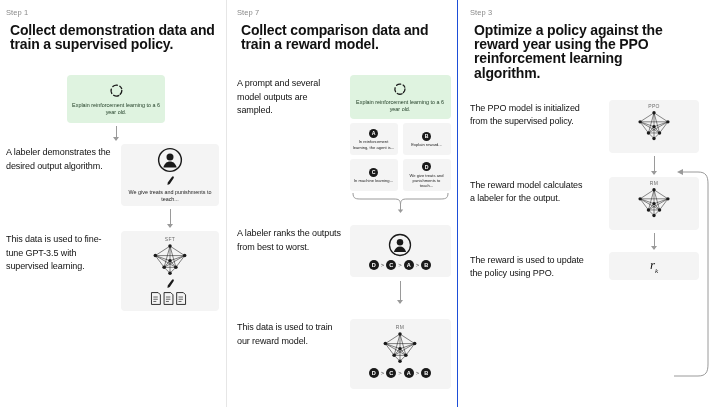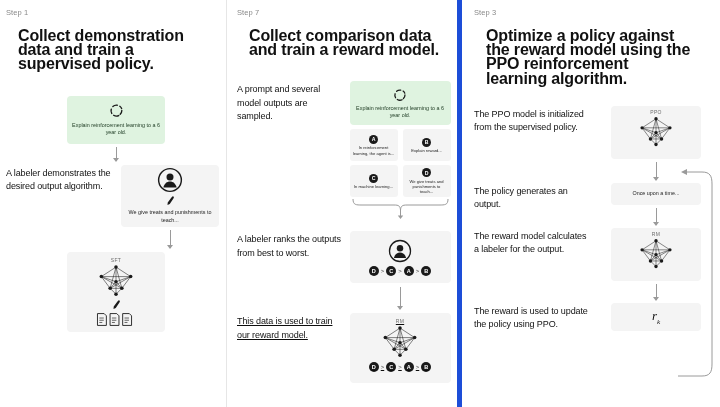--- a/index.html
+++ b/index.html
@@ -16,29 +16,29 @@
     background:#fbfbfb;
   }
   .col{
     position:relative;
     height:407px;
     box-sizing:border-box;
     background:#ffffff;
   }
   .col-1{width:226px;padding:8px 0 0 6px;}
   .col-2{width:231px;padding:8px 0 0 10px;border-left:1px solid #e6e6e6;}
-  .col-3{width:263px;padding:8px 0 0 12px;border-left:5px solid #1d4ed8;}
+  .col-3{width:263px;padding:8px 0 0 12px;border-left:1px solid #1d4ed8;}
 
   .step-label{
     font-size:7.5px;color:#8a8a8a;letter-spacing:.1px;
     margin:0 0 6px 0;
   }
   .step-title{
-    font-size:16px;font-weight:bold;line-height:14.2px;
-    color:#111111;margin:12px;letter-spacing:-.15px;
+    font-size:14px;font-weight:bold;line-height:14.2px;
+    color:#111111;margin:4px;letter-spacing:-.15px;
     max-width:205px;
   }
 
   
   .rows{position:relative;margin-top:14px;}
   .row{display:flex;align-items:flex-start;}
   .cap{
     font-size:9px;line-height:13.4px;color:#121212;
     letter-spacing:-.1px;
     flex:0 0 auto;
@@ -160,20 +160,21 @@
                 <path d="M9.6 1.2c1 .7 1.2 1.9.5 2.9L5 11.5 2 13l.3-3.2 5.2-7.2c.6-.9 1.6-1.1 2.1-1.4z" fill="#1a1a1a"></path>
               </svg>
             </span>
             <div class="card-text" style="margin-top:3px;">We give treats and punishments to teach...</div>
           </div>
           <div class="arrow" style="height:18px;margin-top:3px;"></div>
         </div>
       </div>
 
       <div class="row" style="margin-top:4px;">
+        <div class="cap">This data is used to fine-tune GPT-3.5 with supervised learning.</div>
         <div class="vis">
           <div class="card" style="width:98px;height:80px;justify-content:flex-start;padding-top:5px;">
             <div class="mini-label">SFT</div>
             <span class="ico">
               <svg width="44" height="34" viewBox="0 0 60 46">
                 <g stroke="#2b2b2b" stroke-width=".8" fill="none">
                   <path d="M30 4 L10 17 M30 4 L50 17 M30 4 L30 24 M10 17 L30 24 M50 17 L30 24 M10 17 L22 33 M50 17 L38 33 M30 24 L22 33 M30 24 L38 33 M22 33 L38 33 M10 17 L38 33 M50 17 L22 33 M30 4 L22 33 M30 4 L38 33 M10 17 L50 17 M30 24 L30 41 M22 33 L30 41 M38 33 L30 41"></path>
                 </g>
                 <g fill="#1a1a1a">
                   <circle cx="30" cy="4" r="2.4"></circle>
@@ -281,21 +282,21 @@
               <span class="gt">&gt;</span>
               <span class="badge">A</span>
               <span class="gt">&gt;</span>
               <span class="badge">B</span>
             </div>
           </div>
           <div class="arrow" style="height:22px;margin-top:4px;"></div>
         </div>
       </div>
 
-      <div class="row" style="margin-top:4px;text-decoration:underline;">
+      <div class="row" style="margin-top:16px;">
         <div class="cap">This data is used to train our reward model.</div>
         <div class="vis">
           <div class="card" style="width:101px;height:70px;justify-content:flex-start;padding-top:5px;">
             <div class="mini-label">RM</div>
             <span class="ico">
               <svg width="44" height="34" viewBox="0 0 60 46">
                 <g stroke="#2b2b2b" stroke-width=".8" fill="none">
                   <path d="M30 4 L10 17 M30 4 L50 17 M30 4 L30 24 M10 17 L30 24 M50 17 L30 24 M10 17 L22 33 M50 17 L38 33 M30 24 L22 33 M30 24 L38 33 M22 33 L38 33 M10 17 L38 33 M50 17 L22 33 M30 4 L22 33 M30 4 L38 33 M10 17 L50 17 M30 24 L30 41 M22 33 L30 41 M38 33 L30 41"></path>
                 </g>
                 <g fill="#1a1a1a">
@@ -320,21 +321,21 @@
             </div>
           </div>
         </div>
       </div>
 
     </div>
   </div>
 
   <div class="col col-3">
     <div class="step-label">Step 3</div>
-    <div class="step-title">Optimize a policy against the reward model using the PPO reinforcement learning algorithm.</div>
+    <div class="step-title">Optimize a policy against the reward year using the PPO reinforcement learning algorithm.</div>
 
     <svg class="loop" width="42" height="230" viewBox="0 0 42 230" style="left:214px;top:162px;">
       <path d="M2 214 L26 214 C34 214, 36 210, 36 202 L36 22 C36 14, 34 10, 26 10 L9 10" fill="none" stroke="#9a9a9a" stroke-width="1"></path>
       <polygon points="11,7 11,13 5,10" fill="#9a9a9a"></polygon>
     </svg>
 
     <div class="rows c3">
 
 
       <div class="row" style="margin-top:20px;">
@@ -356,29 +357,20 @@
                     <circle cx="38" cy="33" r="2.4"></circle>
                   <circle cx="30" cy="41" r="2.4"></circle>
                 </g>
               </svg>
             </span>
           </div>
           <div class="arrow" style="height:18px;margin-top:3px;"></div>
         </div>
       </div>
 
-      <div class="row" style="margin-top:3px;">
-        <div class="cap">The policy generates an output.</div>
-        <div class="vis">
-          <div class="card" style="width:90px;height:22px;">
-            <div class="card-text">Once upon a time...</div>
-          </div>
-          <div class="arrow" style="height:17px;margin-top:3px;"></div>
-        </div>
-      </div>
 
       <div class="row" style="margin-top:3px;">
         <div class="cap">The reward model calculates a labeler for the output.</div>
         <div class="vis">
           <div class="card" style="width:90px;height:53px;justify-content:flex-start;padding-top:3px;">
             <div class="mini-label">RM</div>
             <span class="ico">
               <svg width="42" height="32" viewBox="0 0 60 46">
                 <g stroke="#2b2b2b" stroke-width=".8" fill="none">
                   <path d="M30 4 L10 17 M30 4 L50 17 M30 4 L30 24 M10 17 L30 24 M50 17 L30 24 M10 17 L22 33 M50 17 L38 33 M30 24 L22 33 M30 24 L38 33 M22 33 L38 33 M10 17 L38 33 M50 17 L22 33 M30 4 L22 33 M30 4 L38 33 M10 17 L50 17 M30 24 L30 41 M22 33 L30 41 M38 33 L30 41"></path>

